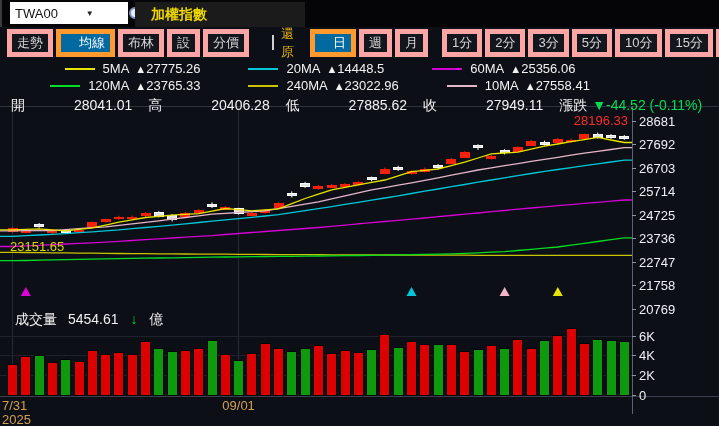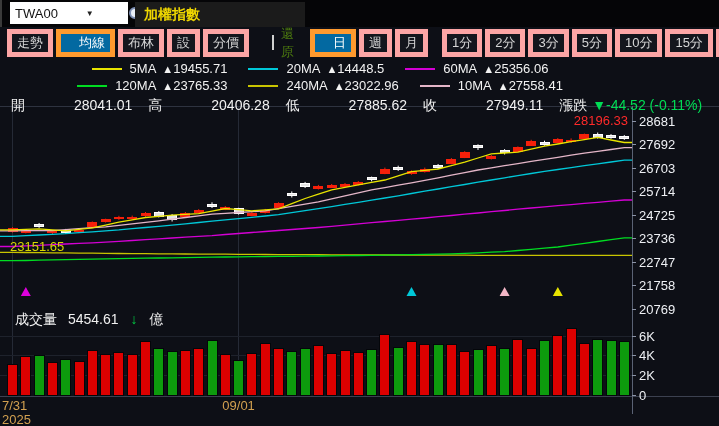--- a/index.html
+++ b/index.html
@@ -14,42 +14,42 @@
               display:flex;align-items:center;padding:0 5px;box-sizing:border-box;gap:28px;}
   .symbol-text{color:#111;font-size:13px;}
   .dd-arrow{color:#222;font-size:8px;margin-left:auto;}
   .mag{position:relative;width:15px;height:15px;display:inline-block;margin-left:7px;}
   .mag-glass{position:absolute;left:0;top:1px;width:8px;height:8px;border:2px solid #7d8fb5;
              border-radius:50%;background:#e8eef8;}
   .mag-handle{position:absolute;left:10px;top:11px;width:5px;height:3px;background:#c79b3a;
               transform:rotate(45deg);}
   .plus{color:#111;font-size:16px;font-weight:bold;margin-left:4px;line-height:20px;}
   .title-tile{position:absolute;left:135px;top:2px;width:170px;height:32px;background:#1b1b1b;
-              color:#eed600;font-size:14px;font-weight:bold;line-height:24px;padding-left:9px;
+              color:#eed600;font-size:14px;font-weight:bold;line-height:24px;padding-left:16px;
               box-sizing:border-box;}
 
   
   .toolbar{position:absolute;left:0;top:27px;width:719px;height:31px;display:flex;
            align-items:center;padding-left:7px;box-sizing:border-box;background:#0d0f16;}
   .tb-btn{border:5px solid #fca5a5;color:#d6d6d6;font-size:13px;line-height:16px;
           padding:1px 5px;margin-right:3px;background:#14161d;cursor:pointer;white-space:nowrap;}
   .tb-btn.active{background:#0369a1;border-color:#ff9a2e;color:#fff;padding-left:18px;}
   .checkbox{width:13px;height:13px;background:#fff;border:1px solid #d0d0d0;margin:0 7px 0 20px;}
-  .restore-label{color:#4d7c0f;font-size:13px;margin-right:16px;}
+  .restore-label{color:#eab308;font-size:13px;margin-right:16px;}
   .vsep{width:2px;height:24px;background:#e8e8e8;margin:0 7px 0 4px;}
   .lock-btn{margin-left:auto;margin-right:5px;width:24px;height:21px;background:#a8a8a8;
             border-radius:2px;display:flex;flex-direction:column;align-items:center;
             justify-content:center;cursor:pointer;}
   .lock-shackle{width:7px;height:5px;border:2px solid #15151d;border-bottom:none;
                 border-radius:4px 4px 0 0;margin-right:7px;}
   .lock-body{width:11px;height:7px;background:#15151d;border-radius:1px;}
 
   
   .legend{position:absolute;left:0;top:60px;width:640px;}
-  .legend-row{display:flex;justify-content:center;align-items:center;height:17px;gap:21px;}
+  .legend-row{display:flex;justify-content:center;align-items:center;height:17px;gap:48px;}
   .legend-item{display:flex;align-items:center;color:#f2f2f2;font-size:13px;white-space:nowrap;}
   .swatch{width:30px;height:2px;margin-right:8px;}
   .l-arrow{margin:0 0 0 6px;font-size:11px;}
 
   
   .quote{position:absolute;left:11px;top:97px;font-size:14px;color:#f2f2f2;white-space:nowrap;}
   .quote .lab{margin-right:5px;}
   .quote .val{margin-right:12px;margin-left:44px;}
   .change{color:#00dd55;}
 
@@ -298,21 +298,21 @@
       <span class="lock-body"></span>
     </span>
   </div>
 
   <div class="legend">
     <div class="legend-row">
       <span class="legend-item">
         <span class="swatch" style="background: rgb(232, 228, 0);"></span>
         <span>5MA</span>
         <span class="l-arrow">▲</span>
-        <span>19455.71</span>
+        <span>27775.26</span>
       </span>
       <span class="legend-item">
         <span class="swatch" style="background: rgb(0, 200, 216);"></span>
         <span>20MA</span>
         <span class="l-arrow">▲</span>
         <span>14448.5</span>
       </span>
       <span class="legend-item">
         <span class="swatch" style="background: rgb(212, 0, 212);"></span>
         <span>60MA</span>

